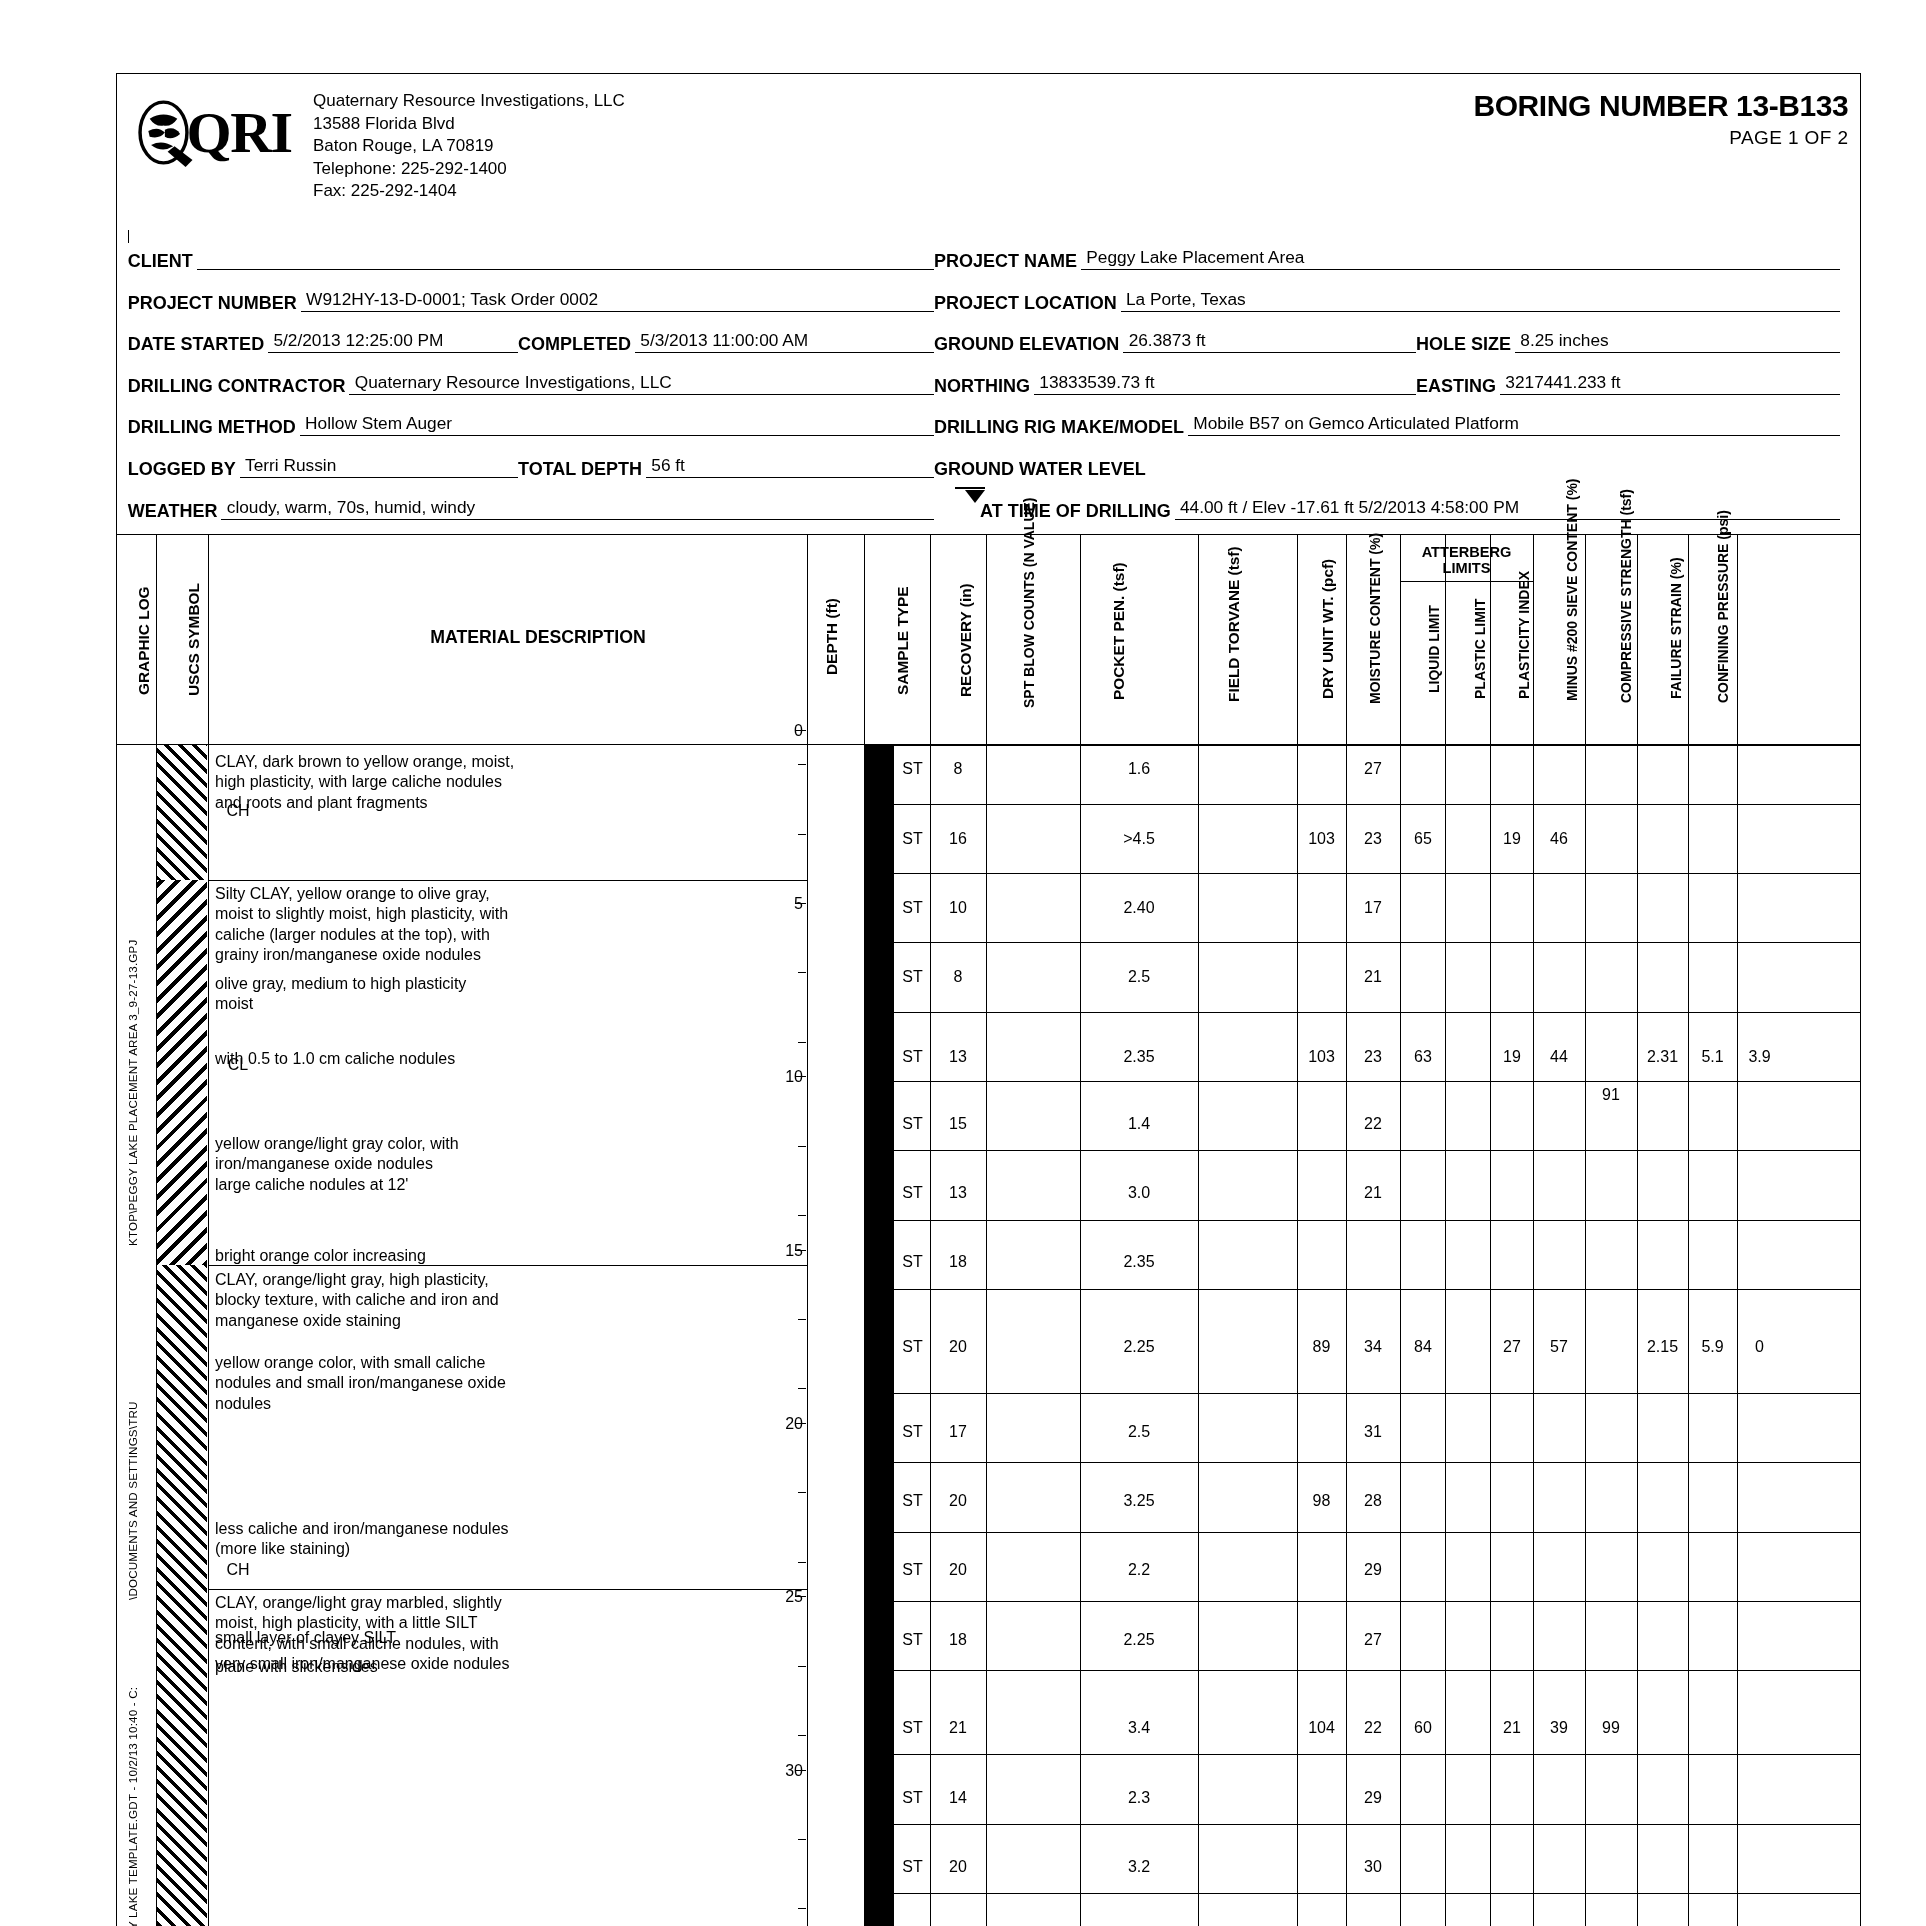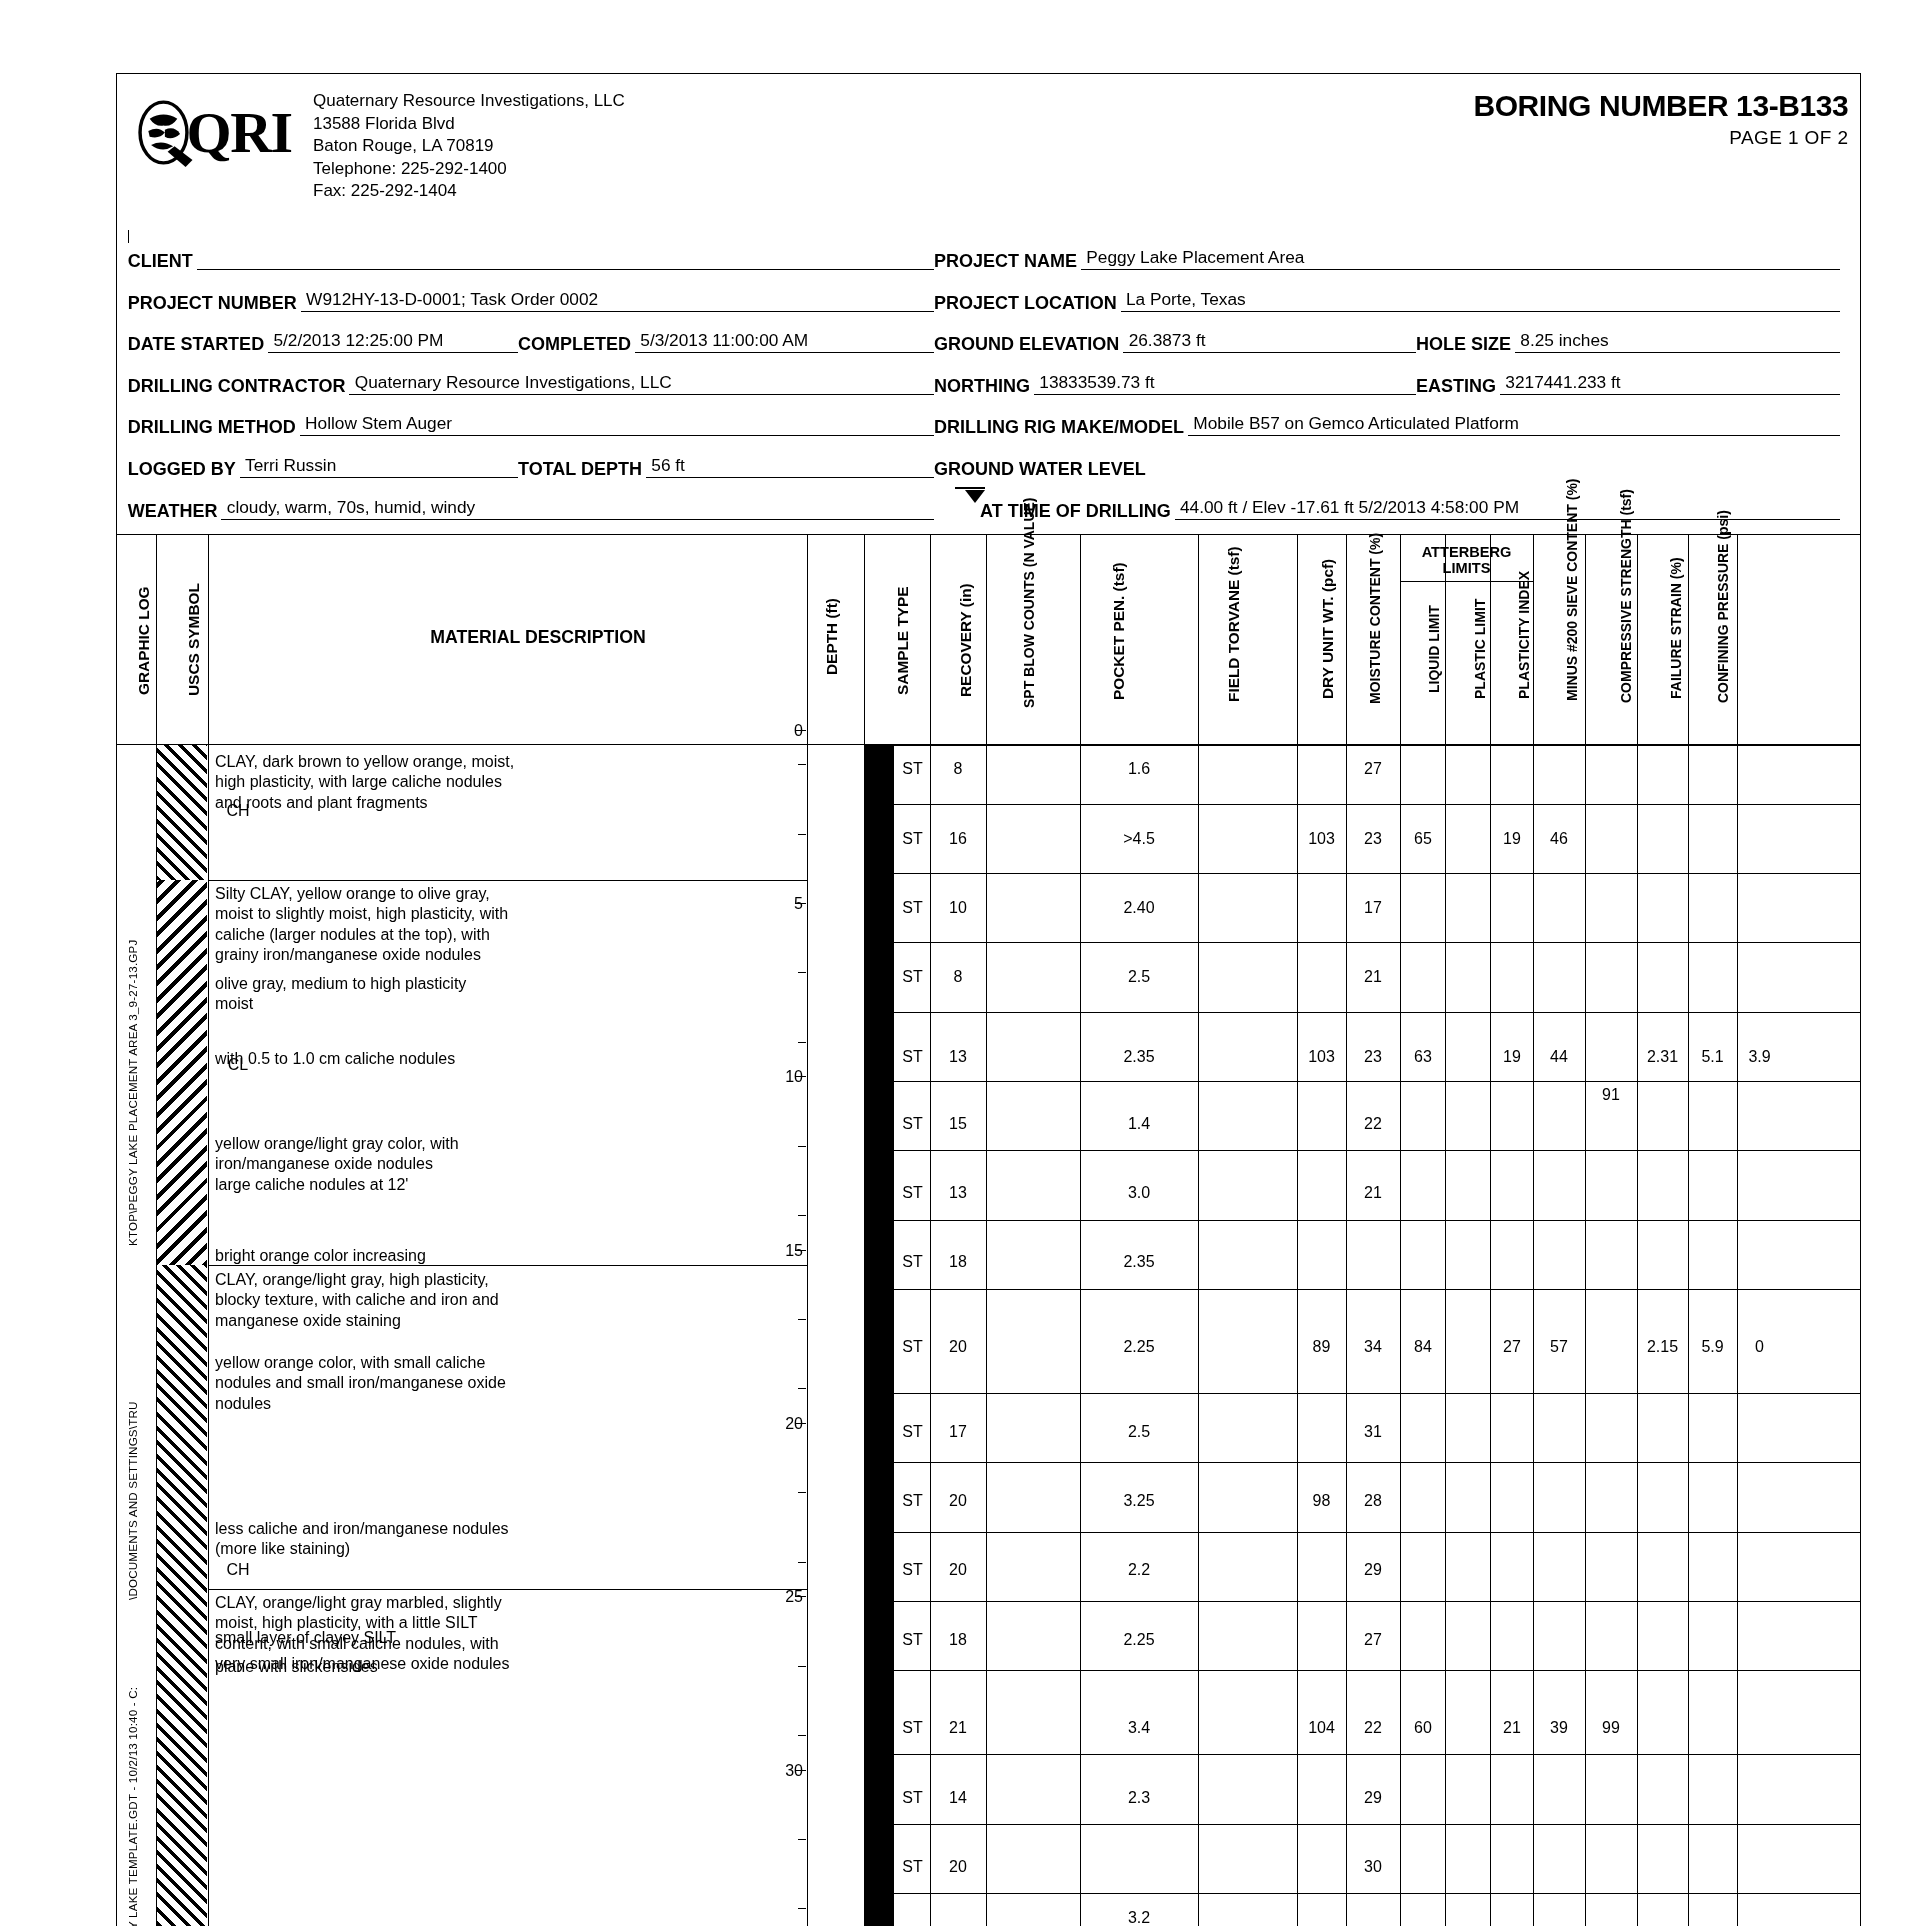--- a/index.html
+++ b/index.html
@@ -712,21 +712,21 @@
         <div class="celltext" style="left:1417px;width:50px;top:1045px;"></div>
         <div class="celltext" style="left:1469px;width:50px;top:1045px;"></div>
         <div class="celltext" style="left:1521px;width:49px;top:1045px;"></div>
         <div class="celltext" style="left:1572px;width:47px;top:1045px;"></div>
         <div class="celltext" style="left:1621px;width:43px;top:1045px;"></div>
 
         <div class="hline" style="left:747px;right:0;top:1079px;"></div>
         <div class="celltext" style="left:778px;width:35px;top:1114px;">ST</div>
         <div class="celltext" style="left:814px;width:54px;top:1114px;">20</div>
         <div class="celltext" style="left:870px;width:92px;top:1114px;"></div>
-        <div class="celltext" style="left:964px;width:116px;top:1165px;">3.2</div>
+        <div class="celltext" style="left:964px;width:116px;top:1114px;">3.2</div>
         <div class="celltext" style="left:1082px;width:97px;top:1114px;"></div>
         <div class="celltext" style="left:1181px;width:47px;top:1114px;"></div>
         <div class="celltext" style="left:1230px;width:52px;top:1114px;">30</div>
         <div class="celltext" style="left:1284px;width:44px;top:1114px;"></div>
         <div class="celltext" style="left:1374px;width:42px;top:1114px;"></div>
         <div class="celltext" style="left:1417px;width:50px;top:1114px;"></div>
         <div class="celltext" style="left:1469px;width:50px;top:1114px;"></div>
         <div class="celltext" style="left:1521px;width:49px;top:1114px;"></div>
         <div class="celltext" style="left:1572px;width:47px;top:1114px;"></div>
         <div class="celltext" style="left:1621px;width:43px;top:1114px;"></div>

